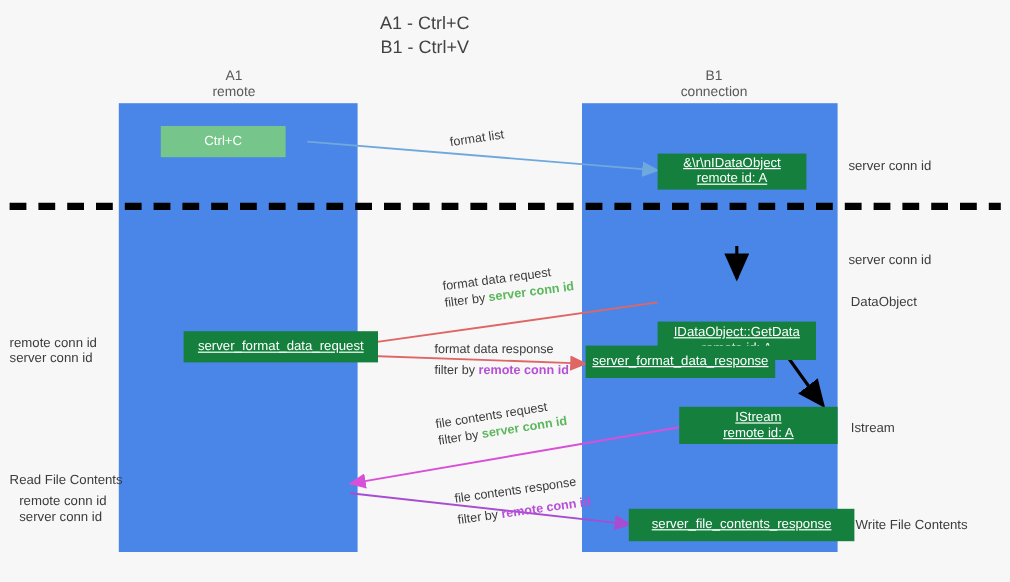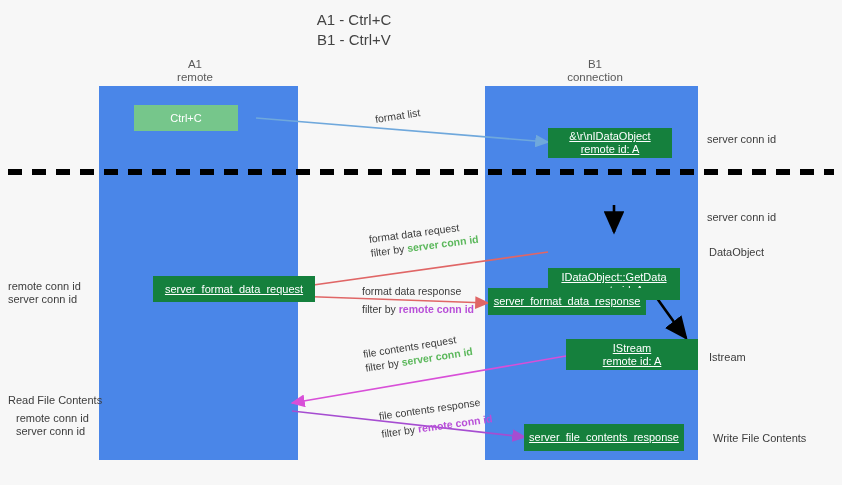--- a/index.html
+++ b/index.html
@@ -135,21 +135,21 @@
 
   <div class="box orange" style="left:488px;top:288px;width:158px;height:27px;align-items:center;">
     <span>server_format_data_response</span>
   </div>
 
   <div class="box orange" style="left:566px;top:339px;width:132px;height:31px;">
     <span>IStream</span>
     <span>remote id: A</span>
   </div>
 
-  <div class="box orange" style="left:524px;top:424px;width:160px;height:27px;">
+  <div class="box orange" style="left:524px;top:424px;width:188px;height:27px;">
     <span>server_file_contents_response</span>
   </div>
 
   <div class="elabel rot-a" style="left:374px;top:112px;">
     <span>format list</span>
   </div>
 
   <div class="elabel rot-b" style="left:368px;top:232px;">
     <div>format data request</div>
     <div><span>filter by </span><span class="g">server conn id</span></div>

